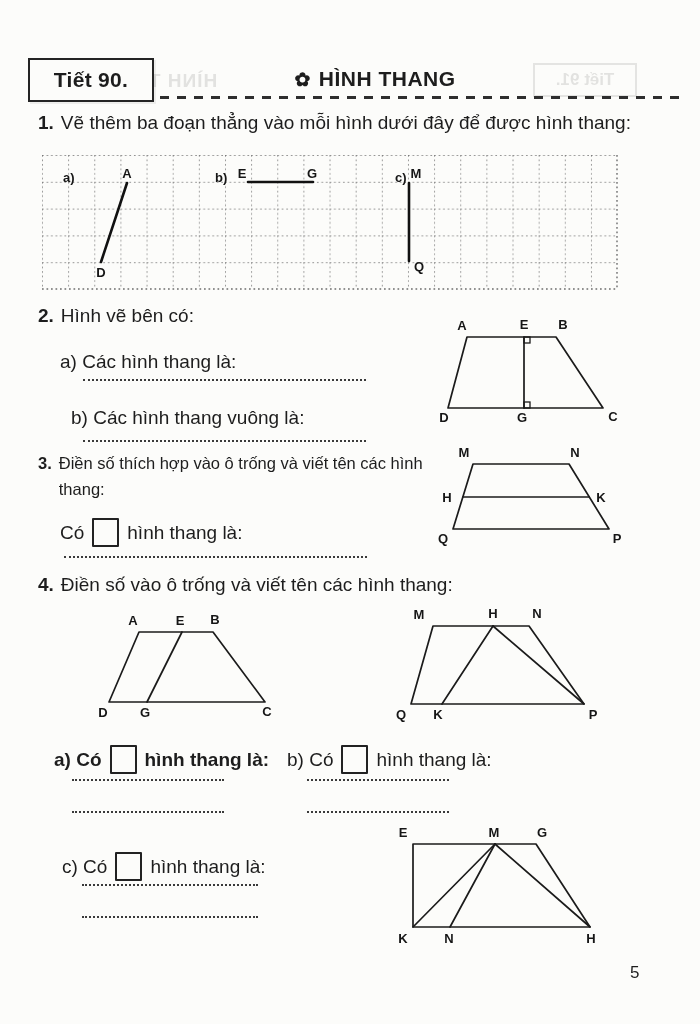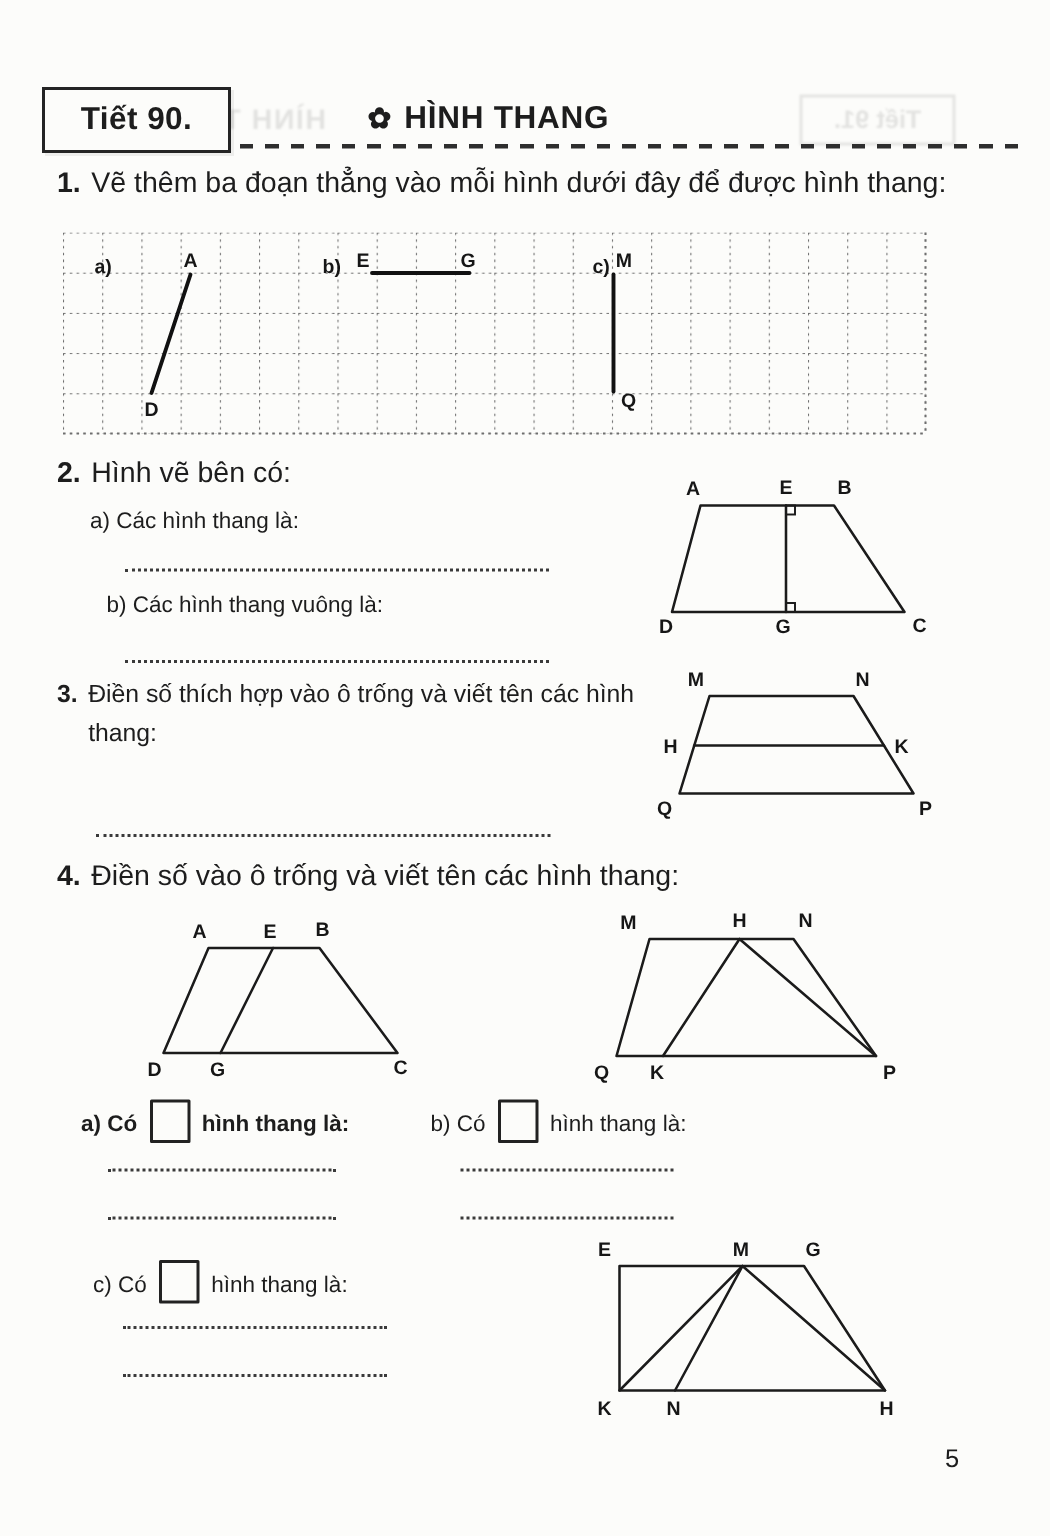--- a/index.html
+++ b/index.html
@@ -10,40 +10,40 @@
   }
   .abs{position:absolute;}
   
   .lesson-box{
     left:28px;top:58px;width:122px;height:40px;
     border:2.5px solid #242424;background:#fcfcfa;
     font-size:21px;font-weight:bold;text-align:center;line-height:40px;
     letter-spacing:.3px; box-shadow:2px 2px 0 rgba(0,0,0,.06);
   }
   .page-title{
-    left:245px;top:67px;width:260px;
+    left:245px;top:67px;width:260px;text-align:center;
     font-size:21px;font-weight:bold;letter-spacing:.5px;white-space:nowrap;
   }
   .page-title .flower{font-size:19px;margin-right:8px;}
   .dashed-rule{
     left:160px;top:96px;width:522px;height:3px;
     background:repeating-linear-gradient(90deg,#2e2e2e 0 9px,transparent 9px 17px);
   }
   
   .ghost{color:rgba(70,70,70,.14);transform:scaleX(-1);filter:blur(.7px);
     font-weight:bold;white-space:nowrap;}
   .ghost-lesson{left:533px;top:63px;width:100px;height:30px;line-height:30px;
     text-align:center;font-size:17px;border:2px solid rgba(70,70,70,.13);}
   .ghost-title{left:88px;top:70px;font-size:19px;letter-spacing:1px;}
   
   .ex-line{font-size:19px;white-space:nowrap;}
   .ex-num{font-weight:bold;margin-right:7px;}
   .ex-wrap{font-size:16.5px;line-height:26px;display:flex;}
   .ex-wrap .ex-num{flex:none;}
-  .indent{white-space:nowrap;font-size:15px;}
+  .indent{white-space:nowrap;font-size:19px;margin-top:12px;}
   .dots{height:12px;border-bottom:2.6px dotted #3a3a3a;}
   .blank-box{
     display:inline-block;width:23px;height:25px;border:2.5px solid #222;
     vertical-align:-8px;margin:0 8px;background:#fcfcfa;border-radius:1px;
   }
   .page-num{left:630px;top:963px;font-size:17px;}
   
   svg text{font-family:"Liberation Sans",sans-serif;font-size:13px;font-weight:bold;fill:#161616;}
   svg .geo{fill:none;stroke:#1b1b1b;stroke-width:1.7;stroke-linejoin:round;stroke-linecap:round;}
   svg .seg{fill:none;stroke:#111;stroke-width:2.6;stroke-linecap:round;}
@@ -110,20 +110,23 @@
     <text x="130" y="12" text-anchor="middle">B</text>
     <text x="11" y="105" text-anchor="middle">D</text>
     <text x="89" y="105" text-anchor="middle">G</text>
     <text x="180" y="104" text-anchor="middle">C</text>
   </svg>
 
   <div class="abs ex-wrap" style="left:38px;top:450px;width:392px;">
     <span class="ex-num">3.</span>
       <span>Điền số thích hợp vào ô trống và viết tên các hình thang:</span>
   </div>
+  <div class="abs indent" style="left:60px;top:506px;">
+    <span>Có</span><span class="blank-box"></span><span>hình thang là:</span>
+  </div>
   <div class="abs dots" style="left:64px;top:544px;width:303px;"></div>
 
   <svg class="abs" style="left:435px;top:445px;" width="192" height="102">
     <polygon class="geo" points="18,84 38,19 134,19 174,84"></polygon>
     <line class="geo" x1="27.8" y1="52" x2="154.3" y2="52"></line>
     <text x="29" y="12" text-anchor="middle">M</text>
     <text x="140" y="12" text-anchor="middle">N</text>
     <text x="12" y="57" text-anchor="middle">H</text>
     <text x="166" y="57" text-anchor="middle">K</text>
     <text x="8" y="98" text-anchor="middle">Q</text>

